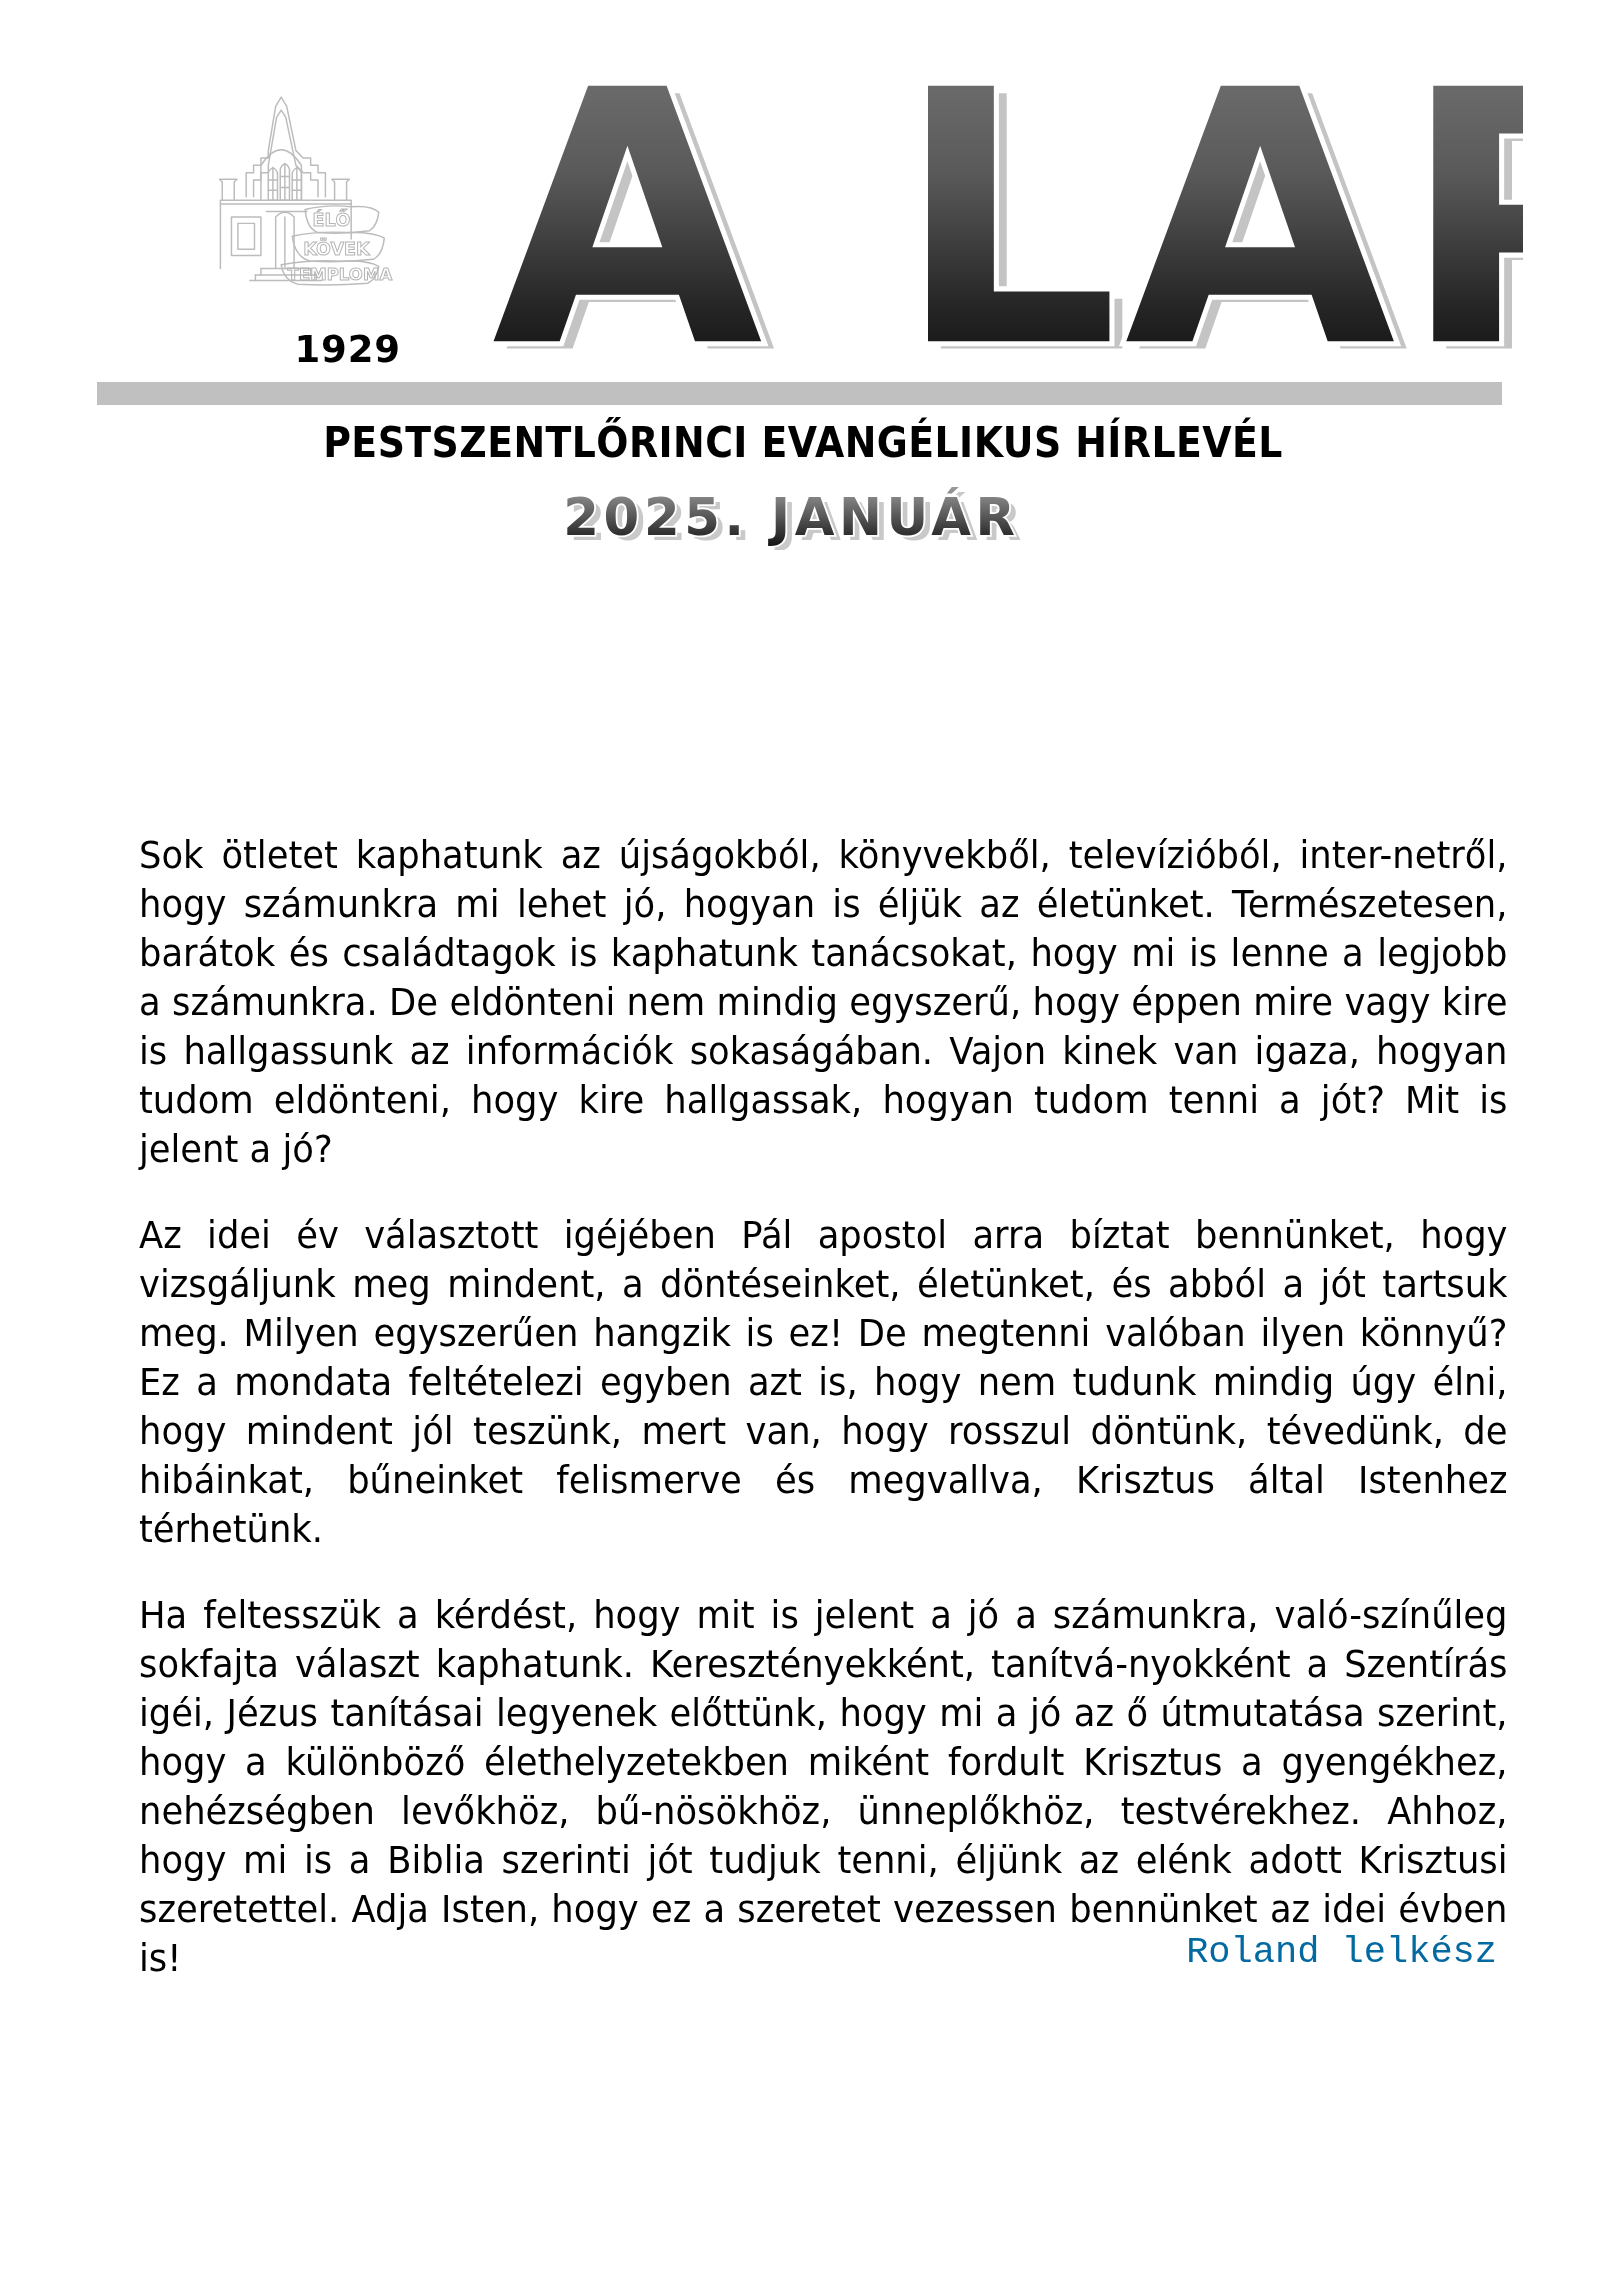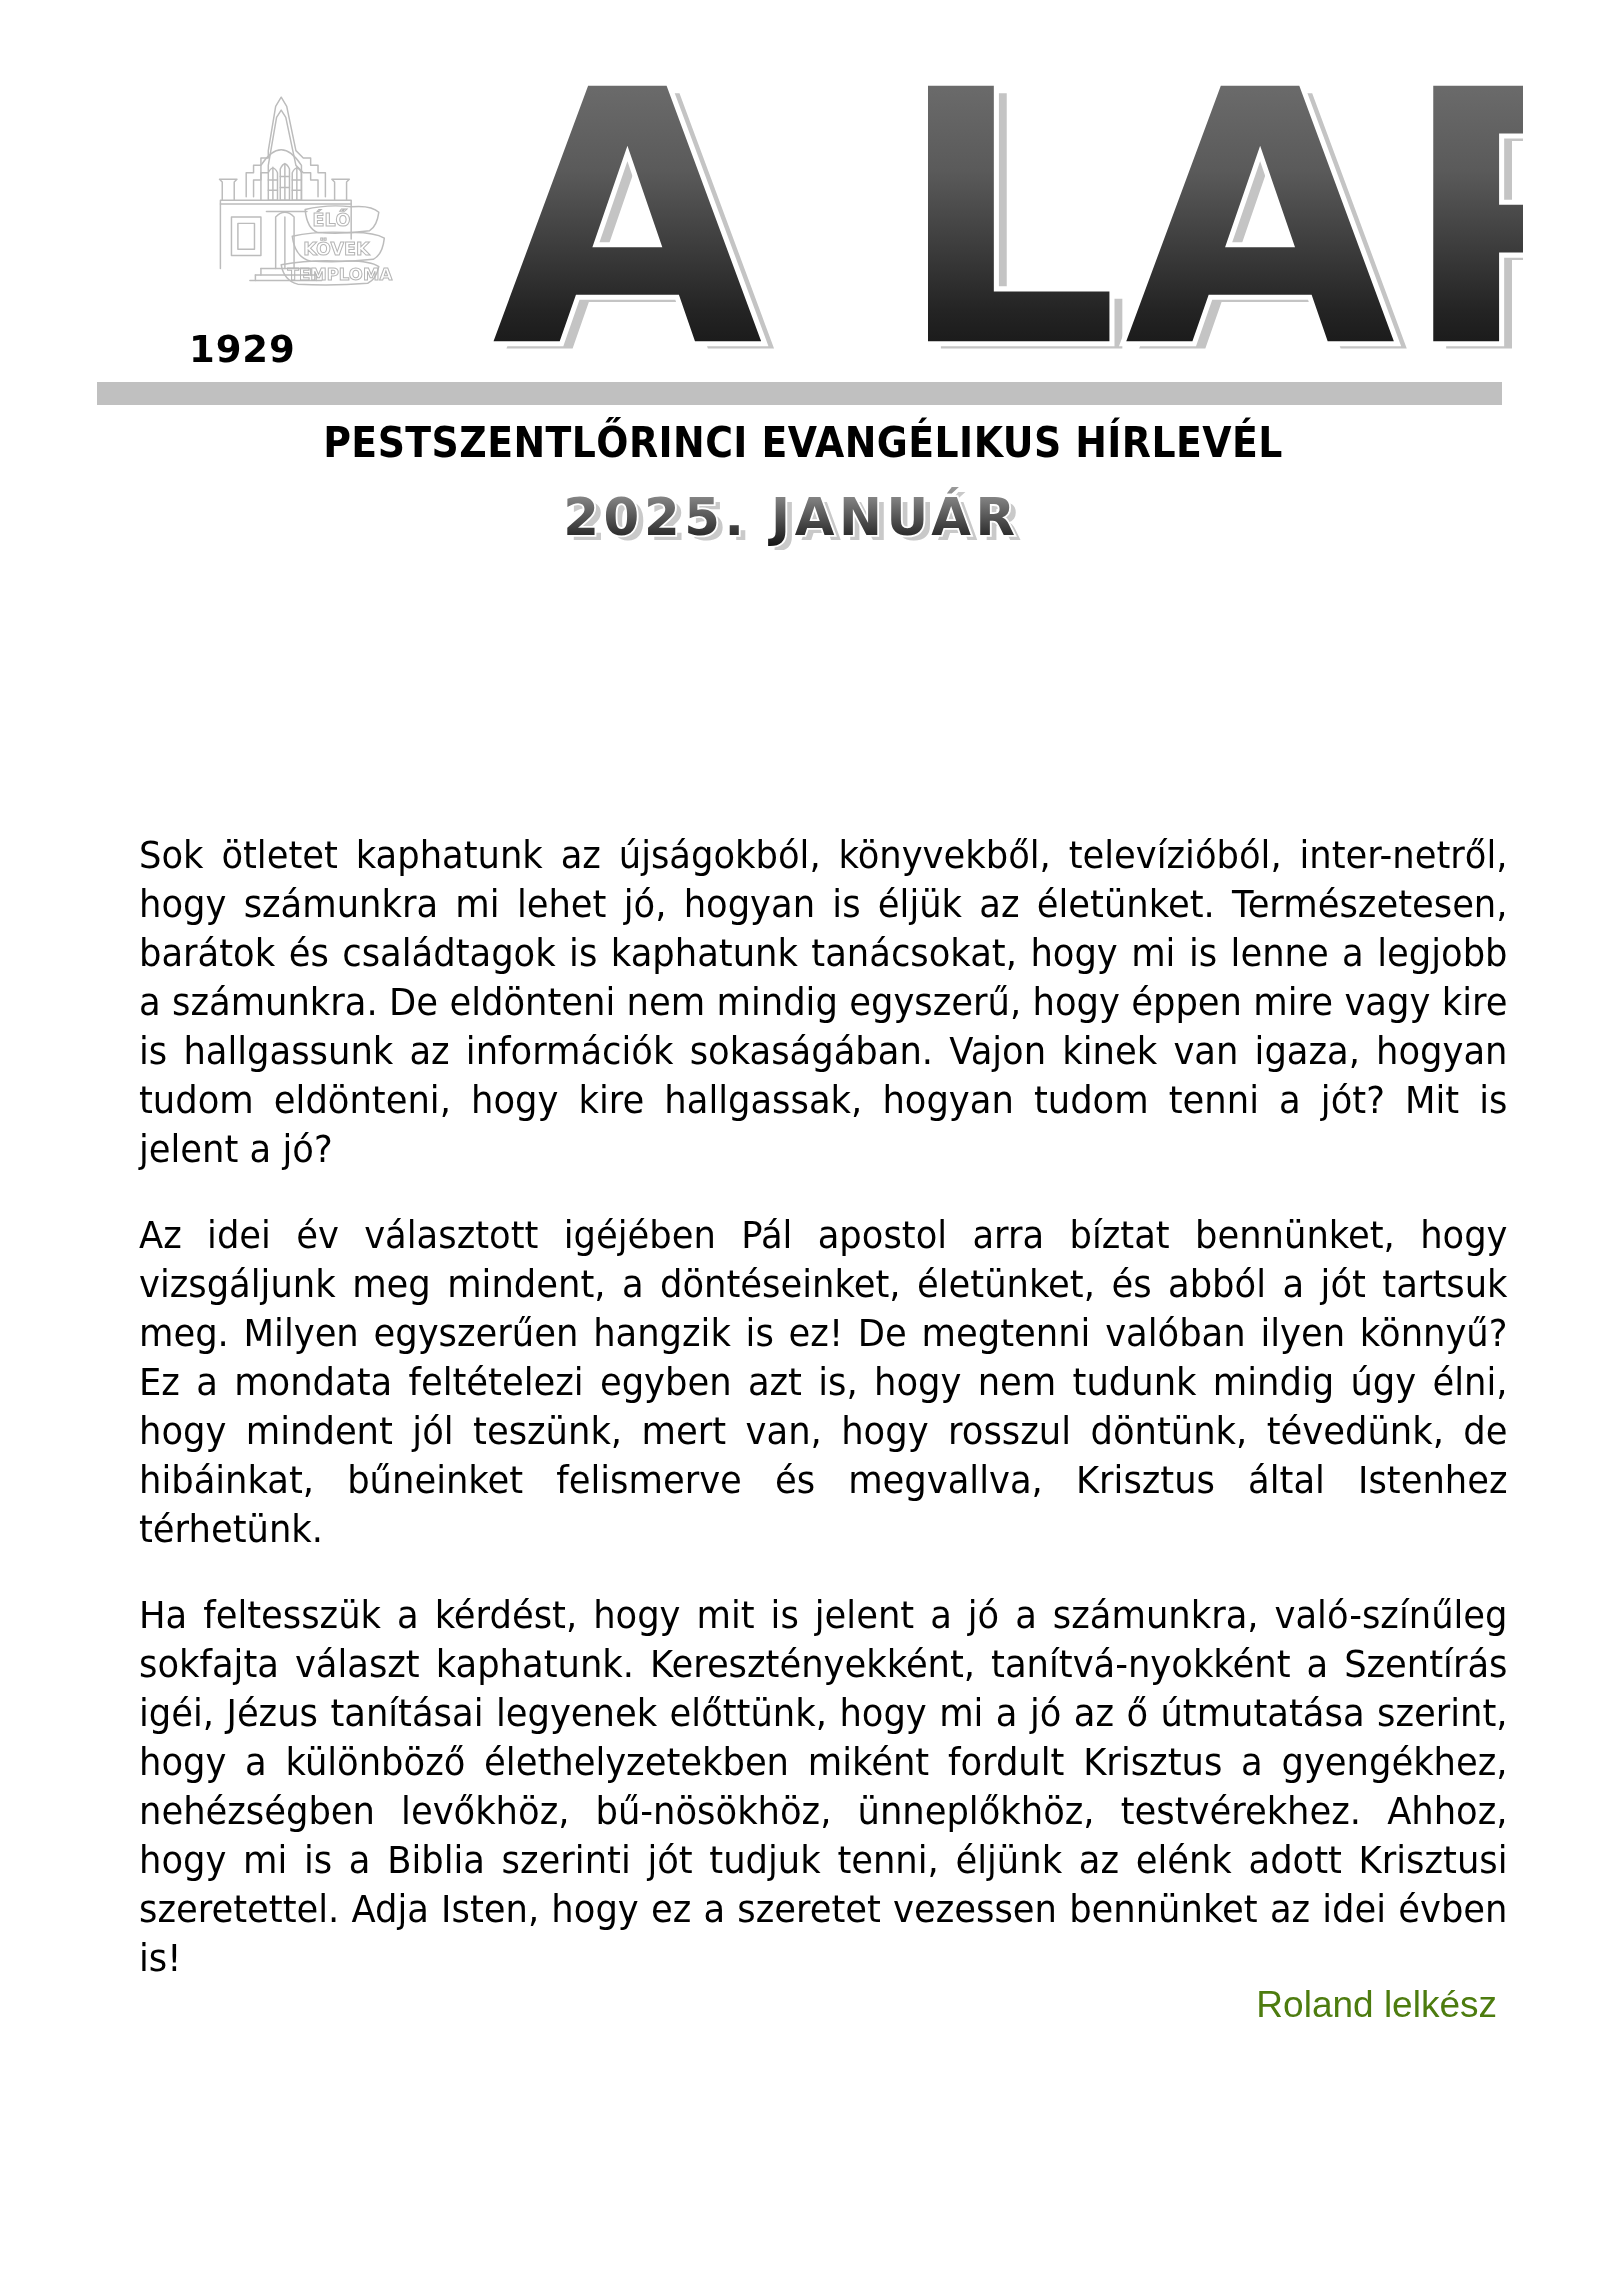--- a/index.html
+++ b/index.html
@@ -36,21 +36,21 @@
     width: 212px;
     height: 198px;
   }
   .logo-svg { display: block; width: 212px; height: 198px; }
 
   .logo-year {
     position: absolute;
     left: 189px;
     top: 328px;
     width: 212px;
-    text-align: left;
+    text-align: right;
     font-family: "DejaVu Sans", sans-serif;
     font-weight: 700;
     font-size: 37px;
     letter-spacing: 0.9px;
     color: #000;
   }
 
   .brand {
     position: absolute;
     left: 480px;
@@ -152,27 +152,27 @@
     transform: scaleX(0.955);
     transform-origin: 0 0;
     width: 1433px;
     hyphens: manual;
   }
   .para:last-of-type { margin-bottom: 0; }
 
   .signature {
     position: absolute;
     left: 127px;
-    top: 1980px;
+    top: 1928px;
     width: 1370px;
     text-align: right;
-    font-family: Liberation Sans, sans-serif;
+    font-family: Liberation Mono, monospace;
     font-size: 37px;
     line-height: 49px;
-    color: #4d7c0f;
+    color: #0369a1;
   }
 </style>
 </head>
 <body>
 
 <div class="page">
 
   <div class="masthead">
 
     <div class="logo-wrap">

